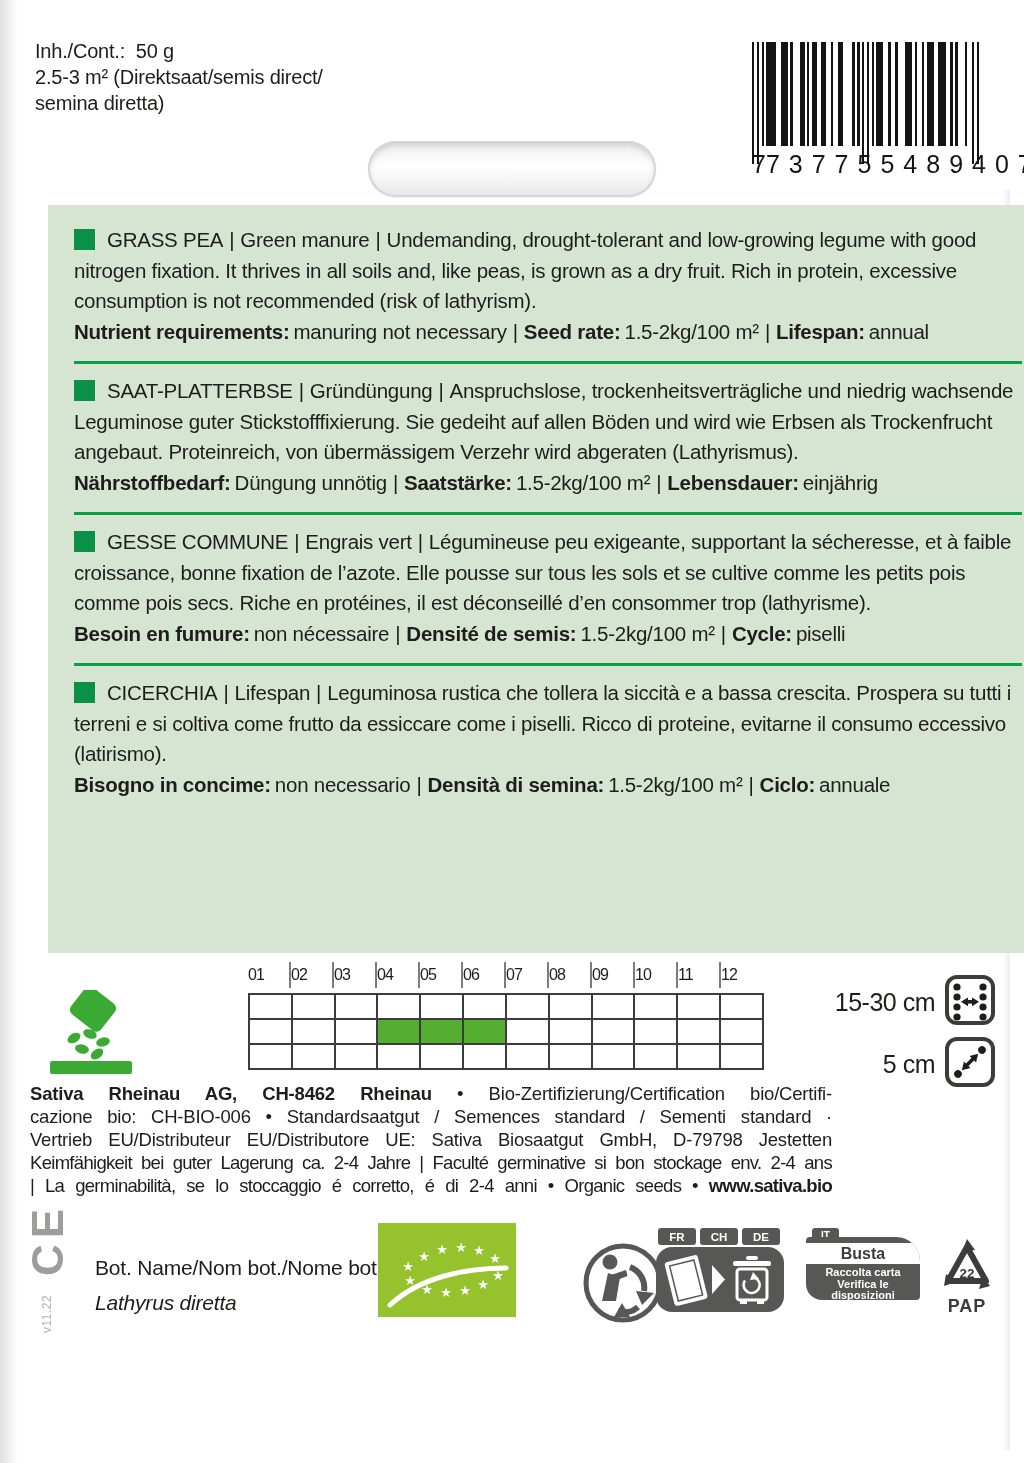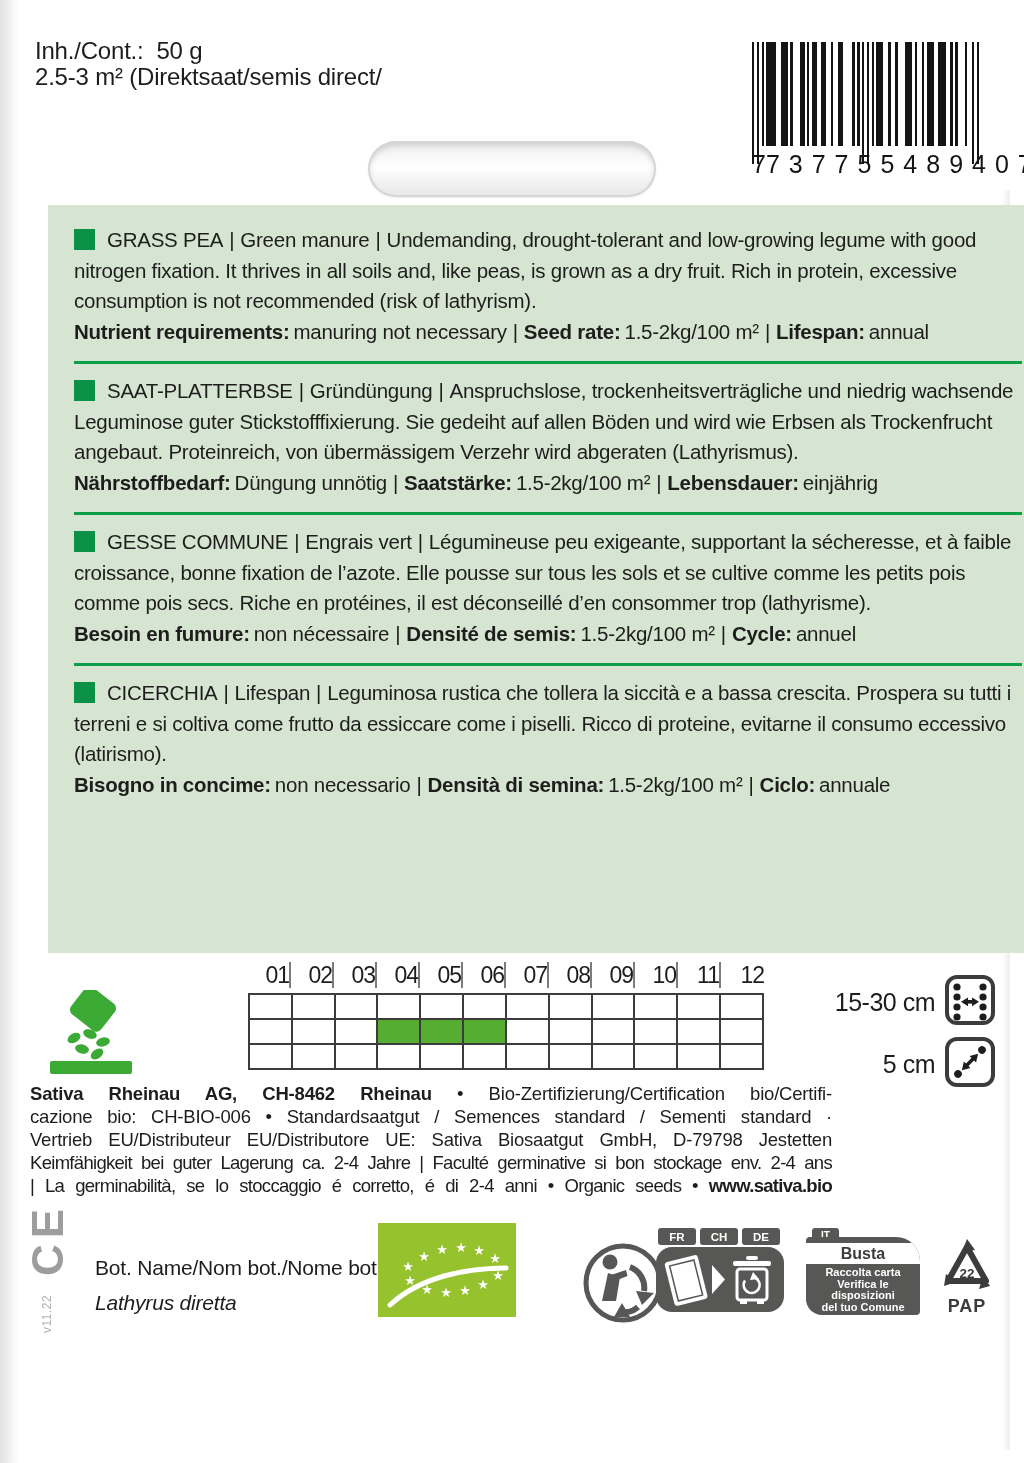--- a/index.html
+++ b/index.html
@@ -5,21 +5,21 @@
   html,body{margin:0;padding:0;background:#ffffff;}
   body{width:1024px;height:1463px;position:relative;overflow:hidden;
        font-family:"Liberation Sans",sans-serif;color:#1d1d1b;}
   .page{position:absolute;inset:0;background:#fff;}
   .edge-left{position:absolute;left:0;top:0;width:18px;height:100%;
     background:linear-gradient(90deg,rgba(0,0,0,.12),rgba(0,0,0,0));}
   .edge-right{position:absolute;right:14px;top:190px;width:8px;height:1260px;
     background:linear-gradient(90deg,rgba(0,0,0,0),rgba(0,0,0,.07));}
 
   
-  .top-info{position:absolute;left:35px;top:38px;font-size:24px;line-height:26px;letter-spacing:-.2px;}
+  .top-info{position:absolute;left:35px;top:38px;font-size:20px;line-height:26px;letter-spacing:-.2px;}
 
   
   .barcode{position:absolute;left:752px;top:42px;width:238px;}
   .bars{height:122px;font-size:0;white-space:nowrap;}
   .bar{display:inline-block;width:2.4px;height:104px;vertical-align:top;}
   .bar.b1{background:#141414;}
   .bar.guard{height:122px;}
   .bar.guard:not(.b1){height:104px;}
   .digits{display:flex;align-items:baseline;font-size:25px;margin-top:-14px;color:#141414;}
   .digits .d7{width:24px;letter-spacing:0;}
@@ -39,21 +39,21 @@
   .specs b{font-weight:bold;margin-right:4px;}
   .bullet{display:inline-block;width:21px;height:21px;background:#0a9147;margin-right:12px;vertical-align:-3px;}
   .pipe{margin:0 6px;}
 
   
   .sow-icon{position:absolute;left:40px;top:990px;}
 
   
   .cal{position:absolute;left:248px;top:962px;width:516px;}
   .cal-head{display:grid;grid-template-columns:repeat(12,1fr);margin-bottom:5px;}
-  .cal-m{text-align:right;font-size:23px;letter-spacing:-1px;line-height:26px;height:26px;
+  .cal-m{text-align:left;font-size:16px;letter-spacing:-1px;line-height:26px;height:26px;
     border-right:2px solid #7c7c7b;}
   .cal-m:last-child{border-right:none;}
   .cal-grid{background:#3c3c3b;padding:2px;display:grid;grid-template-columns:repeat(12,1fr);
     grid-auto-rows:23px;gap:2px;}
   .cal-c{background:#ffffff;}
 
   
   .spacing{position:absolute;left:828px;top:974px;width:168px;}
   .sp-row{display:flex;align-items:center;justify-content:flex-end;margin-bottom:6px;text-align:right;}
   .sp-label{font-size:25px;letter-spacing:-.5px;margin-right:9px;white-space:nowrap;}
@@ -73,39 +73,40 @@
   .bot-label{position:absolute;left:95px;top:1256px;font-size:21px;letter-spacing:-.2px;}
   .bot-name{position:absolute;left:95px;top:1291px;font-size:21px;font-style:italic;letter-spacing:-.2px;}
 
   .eu-logo{position:absolute;left:378px;top:1223px;}
   .triman{position:absolute;left:576px;top:1241px;}
   .papbin{position:absolute;left:656px;top:1228px;}
 
   .busta{position:absolute;left:806px;top:1228px;width:114px;height:86px;}
   .busta .tab{position:absolute;left:6px;top:0;width:27px;height:15px;background:#575756;color:#fff;
     font-size:10px;font-weight:bold;text-align:center;line-height:15px;border-radius:3px 3px 0 0;}
-  .busta .body{position:absolute;left:0;top:9px;width:114px;height:78px;background:#575756;
+  .busta .body{position:absolute;left:0;top:9px;width:114px;height:63px;background:#575756;
     border-radius:4px 24px 4px 16px;overflow:hidden;}
   .busta .band{margin-top:6px;height:21px;line-height:21px;background:#fff;color:#3c3c3b;
     font-weight:bold;font-size:16px;text-align:center;}
   .busta .small{color:#fff;font-size:11px;line-height:11.5px;font-weight:bold;text-align:center;margin-top:3px;}
 
   .pap22{position:absolute;left:936px;top:1238px;width:62px;text-align:center;color:#3c3c3b;}
   .pap22 .pap-label{font-size:18px;font-weight:bold;letter-spacing:1px;margin-top:-4px;}
 </style>
 </head>
 <body>
 
 <div class="page">
   <div class="edge-left"></div>
   <div class="edge-right"></div>
 
   <div class="top-info">
     <div>Inh./Cont.:&nbsp;&nbsp;50&nbsp;g</div>
     <div>2.5-3 m² (Direktsaat/semis direct/</div>
+    <div>semina diretta)</div>
   </div>
 
   <div class="barcode">
     <div class="bars"><span class="bar b1 guard"></span><span class="bar guard"></span><span class="bar b1 guard"></span><span class="bar"></span><span class="bar b1"></span><span class="bar"></span><span class="bar b1"></span><span class="bar b1"></span><span class="bar b1"></span><span class="bar b1"></span><span class="bar"></span><span class="bar"></span><span class="bar b1"></span><span class="bar b1"></span><span class="bar b1"></span><span class="bar"></span><span class="bar b1"></span><span class="bar"></span><span class="bar"></span><span class="bar"></span><span class="bar b1"></span><span class="bar b1"></span><span class="bar"></span><span class="bar b1"></span><span class="bar"></span><span class="bar b1"></span><span class="bar b1"></span><span class="bar"></span><span class="bar"></span><span class="bar b1"></span><span class="bar b1"></span><span class="bar"></span><span class="bar"></span><span class="bar b1"></span><span class="bar"></span><span class="bar"></span><span class="bar b1"></span><span class="bar b1"></span><span class="bar"></span><span class="bar"></span><span class="bar"></span><span class="bar"></span><span class="bar b1"></span><span class="bar"></span><span class="bar b1"></span><span class="bar guard"></span><span class="bar b1 guard"></span><span class="bar guard"></span><span class="bar b1 guard"></span><span class="bar guard"></span><span class="bar b1"></span><span class="bar"></span><span class="bar b1"></span><span class="bar b1"></span><span class="bar b1"></span><span class="bar"></span><span class="bar"></span><span class="bar b1"></span><span class="bar"></span><span class="bar"></span><span class="bar b1"></span><span class="bar"></span><span class="bar"></span><span class="bar"></span><span class="bar b1"></span><span class="bar b1"></span><span class="bar b1"></span><span class="bar"></span><span class="bar b1"></span><span class="bar"></span><span class="bar"></span><span class="bar b1"></span><span class="bar"></span><span class="bar b1"></span><span class="bar b1"></span><span class="bar b1"></span><span class="bar"></span><span class="bar"></span><span class="bar b1"></span><span class="bar b1"></span><span class="bar b1"></span><span class="bar"></span><span class="bar"></span><span class="bar b1"></span><span class="bar"></span><span class="bar b1"></span><span class="bar"></span><span class="bar"></span><span class="bar"></span><span class="bar b1"></span><span class="bar"></span><span class="bar"></span><span class="bar b1 guard"></span><span class="bar guard"></span><span class="bar b1 guard"></span></div>
     <div class="digits">
       <span class="d7">7</span>
       <span class="grp">737755</span>
       <span class="grp">489407</span>
     </div>
   </div>
@@ -119,21 +120,21 @@
       <p class="specs"><b>Nutrient requirements:</b><span>manuring not necessary</span><span class="pipe">|</span><b>Seed rate:</b><span>1.5-2kg/100 m²</span><span class="pipe">|</span><b>Lifespan:</b><span>annual</span></p>
     </section>
 
     <section class="lang-block">
       <p class="desc"><span class="bullet"></span><span>SAAT-PLATTERBSE</span><span class="pipe">|</span><span>Gründüngung</span><span class="pipe">|</span><span>Anspruchslose, trockenheitsverträgliche und niedrig wachsende Leguminose guter Stickstofffixierung. Sie gedeiht auf allen Böden und wird wie Erbsen als Trockenfrucht angebaut. Proteinreich, von übermässigem Verzehr wird abgeraten (Lathyrismus).</span></p>
       <p class="specs"><b>Nährstoffbedarf:</b><span>Düngung unnötig</span><span class="pipe">|</span><b>Saatstärke:</b><span>1.5-2kg/100 m²</span><span class="pipe">|</span><b>Lebensdauer:</b><span>einjährig</span></p>
     </section>
 
     <section class="lang-block">
       <p class="desc"><span class="bullet"></span><span>GESSE COMMUNE</span><span class="pipe">|</span><span>Engrais vert</span><span class="pipe">|</span><span>Légumineuse peu exigeante, supportant la sécheresse, et à faible croissance, bonne fixation de l’azote. Elle pousse sur tous les sols et se cultive comme les petits pois comme pois secs. Riche en protéines, il est déconseillé d’en consommer trop (lathyrisme).</span></p>
-      <p class="specs"><b>Besoin en fumure:</b><span>non nécessaire</span><span class="pipe">|</span><b>Densité de semis:</b><span>1.5-2kg/100 m²</span><span class="pipe">|</span><b>Cycle:</b><span>annuel</span></p>
+      <p class="specs"><b>Besoin en fumure:</b><span>non nécessaire</span><span class="pipe">|</span><b>Densité de semis:</b><span>1.5-2kg/100 m²</span><span class="pipe">|</span><b>Cycle:</b><span>piselli</span></p>
     </section>
 
     <section class="lang-block">
       <p class="desc"><span class="bullet"></span><span>CICERCHIA</span><span class="pipe">|</span><span>Lifespan</span><span class="pipe">|</span><span>Leguminosa rustica che tollera la siccità e a bassa crescita. Prospera su tutti i terreni e si coltiva come frutto da essiccare come i piselli. Ricco di proteine, evitarne il consumo eccessivo (latirismo).</span></p>
       <p class="specs"><b>Bisogno in concime:</b><span>non necessario</span><span class="pipe">|</span><b>Densità di semina:</b><span>1.5-2kg/100 m²</span><span class="pipe">|</span><b>Ciclo:</b><span>annuale</span></p>
     </section>
   </div>
 
   <div class="sow-icon">
     <svg width="100" height="92" viewBox="0 0 100 92">

